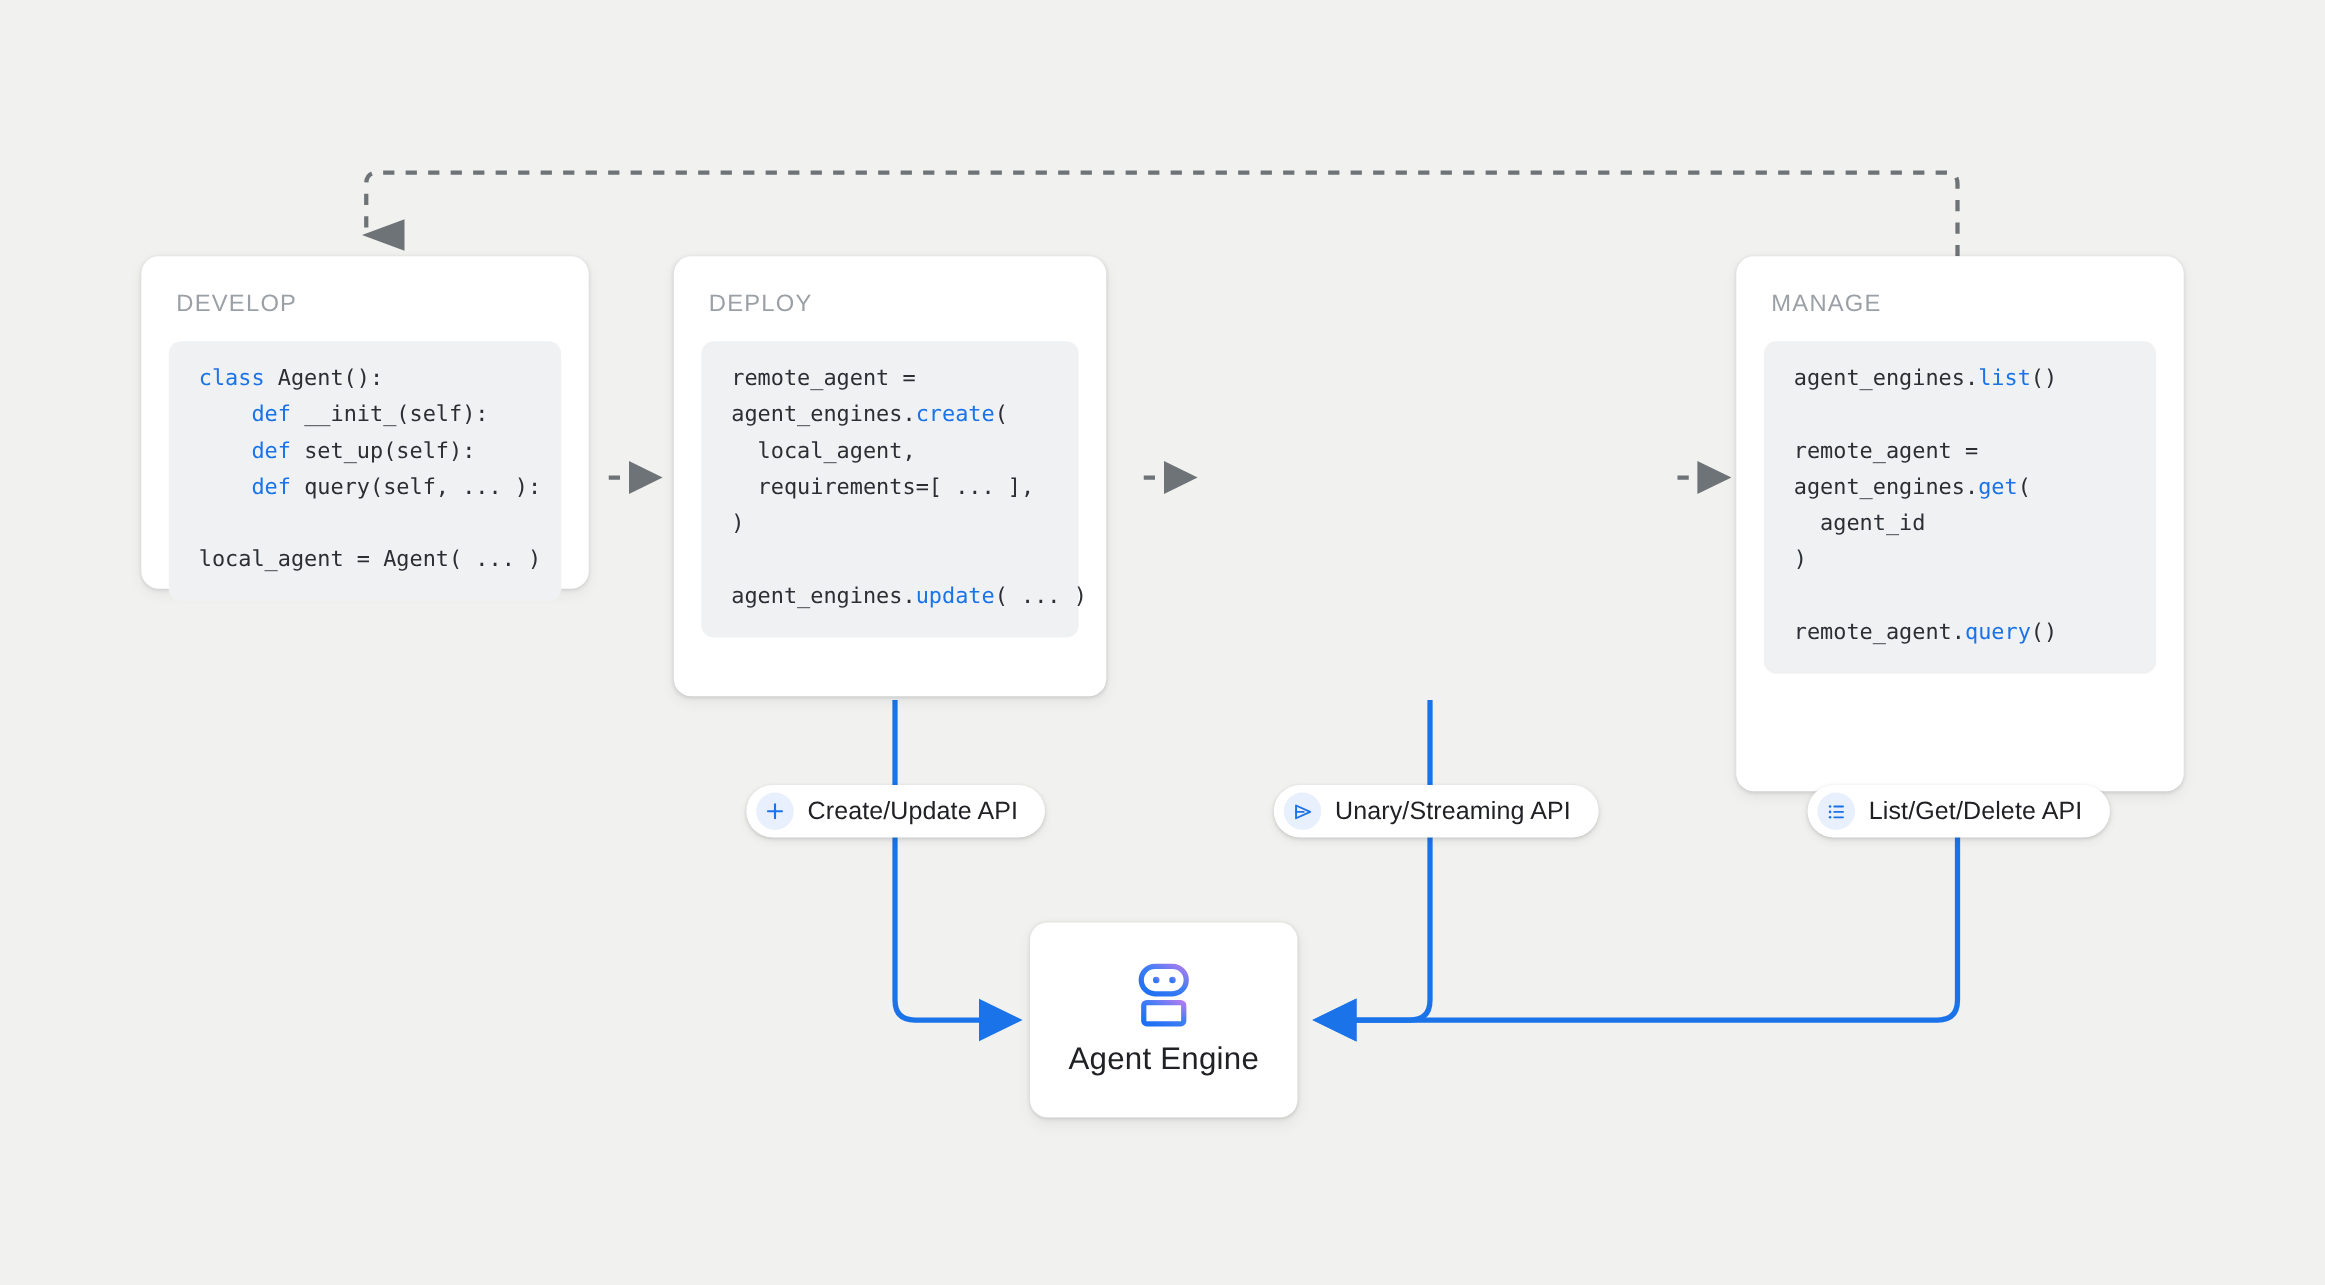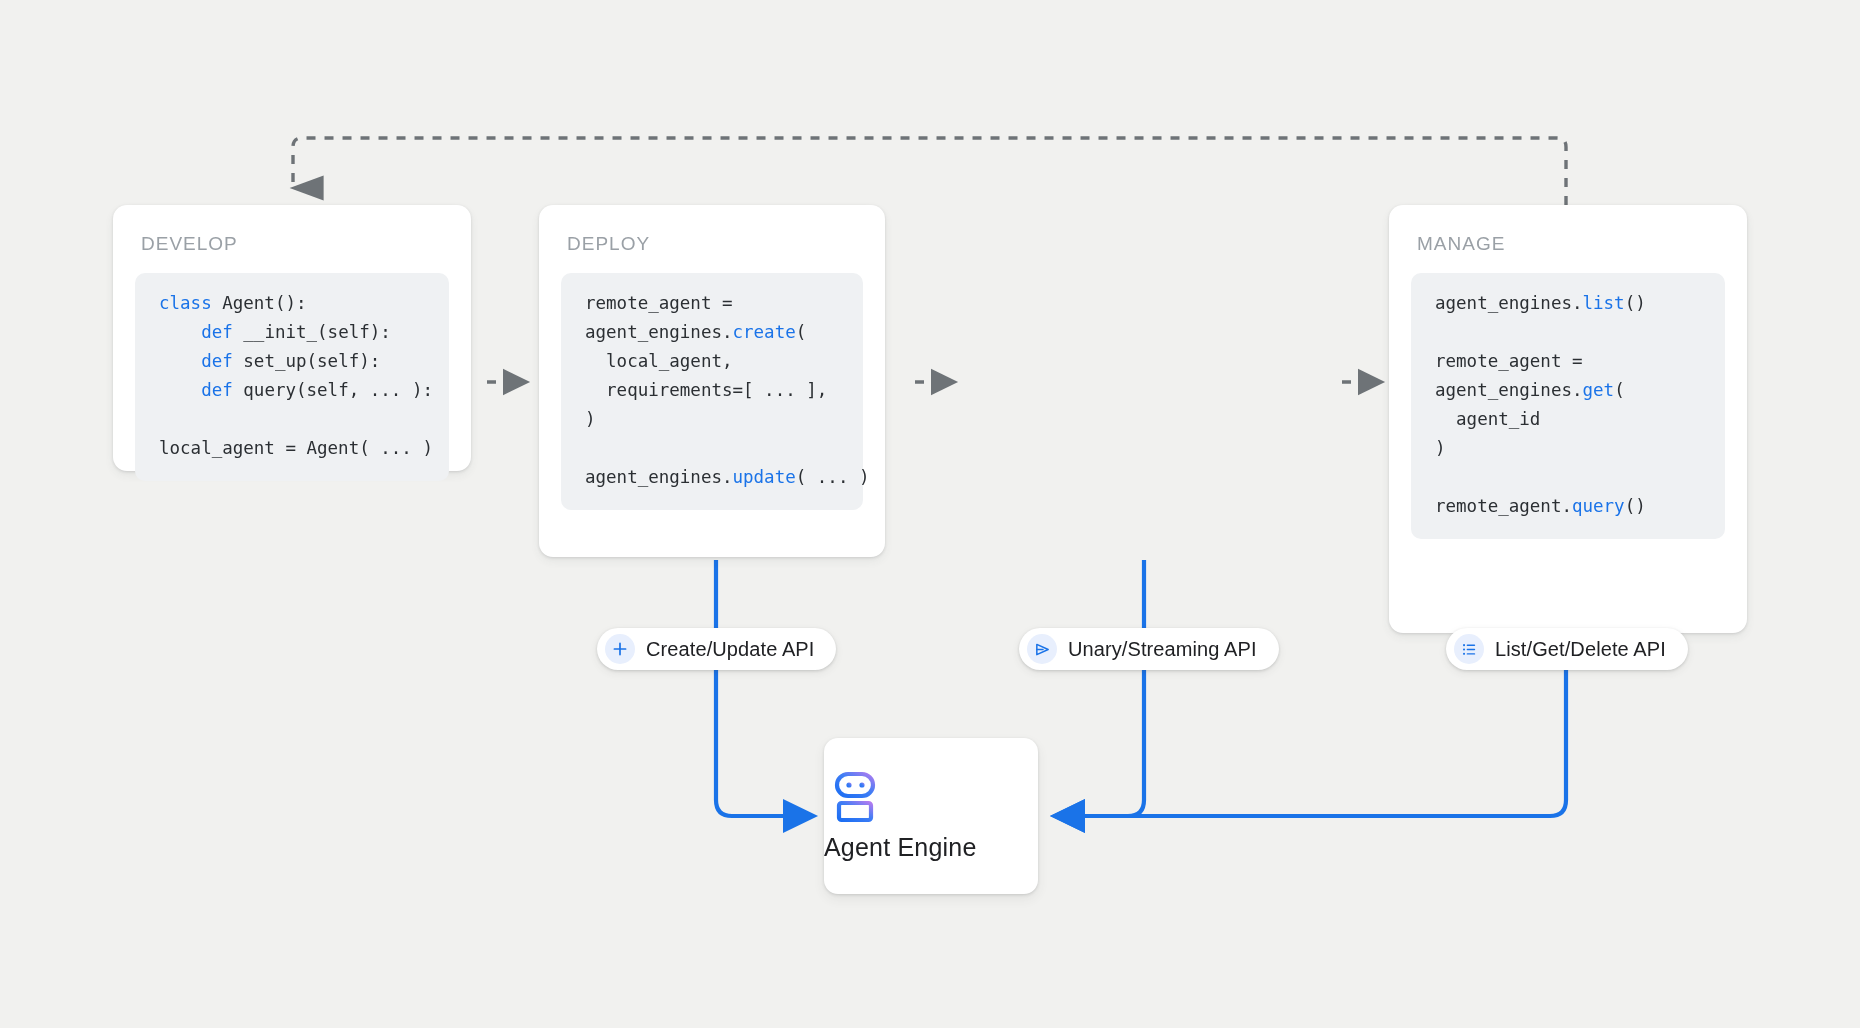--- a/index.html
+++ b/index.html
@@ -65,21 +65,21 @@
   }
   .pill-label { font-size: 20px; color: #202124; letter-spacing: .1px; }
 
   
   .engine {
     position: absolute;
     background: #fff;
     border-radius: 14px;
     box-shadow: 0 1px 3px rgba(60,64,67,.18), 0 5px 12px rgba(60,64,67,.08);
     display: flex; flex-direction: column;
-    justify-content: center;
+    align-items: center; justify-content: center;
   }
   .engine-label { font-size: 25px; color: #202124; letter-spacing: .2px; }
 </style>
 </head>
 <body>
 
 <div id="stage">
 
   <svg class="edges" viewBox="0 0 1860 1028">
     <defs>

